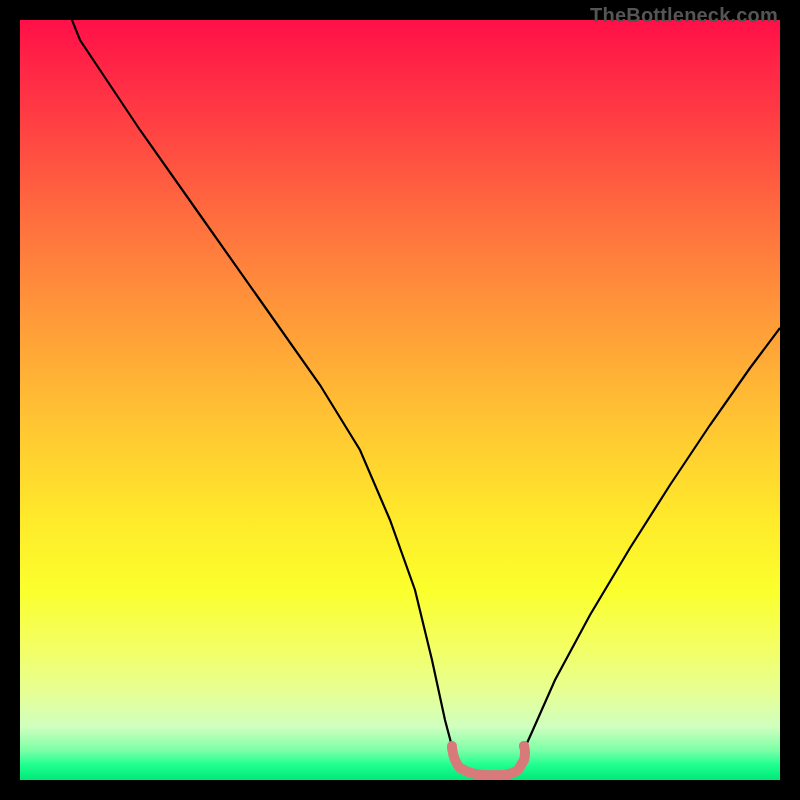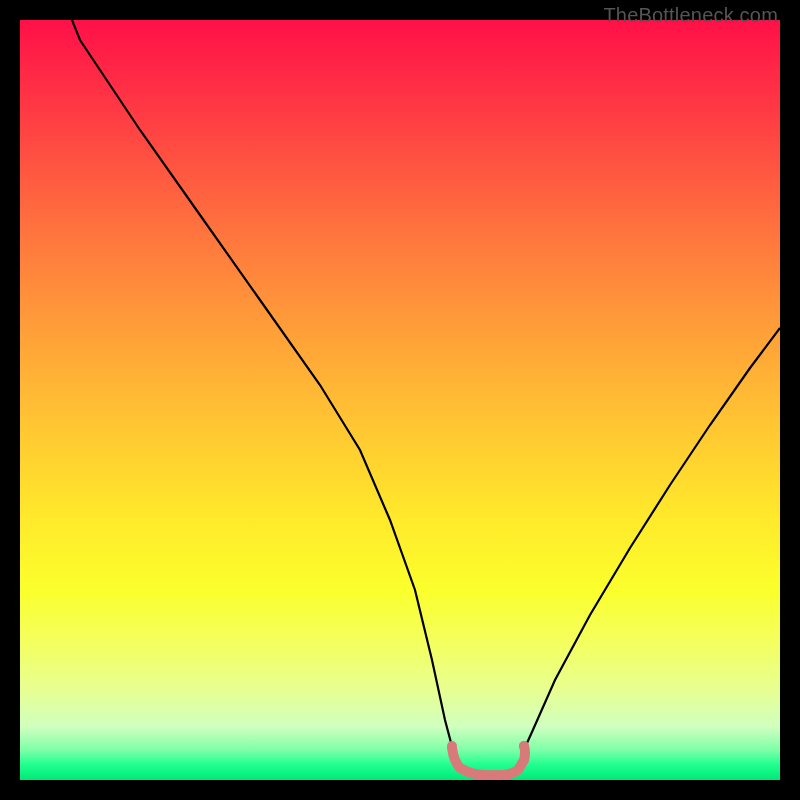--- a/index.html
+++ b/index.html
@@ -38,21 +38,21 @@
       #20ff90 98%,
       #00e878 100%
     );
   }
   .watermark {
     position: absolute;
     top: 4px;
     right: 22px;
     color: #555;
     font-size: 20px;
-    font-weight: 400;
+    font-weight: 700;
     letter-spacing: 0.2px;
     z-index: 10;
   }
   svg.curve {
     position: absolute;
     left: 0;
     top: 0;
     width: 760px;
     height: 760px;
   }

